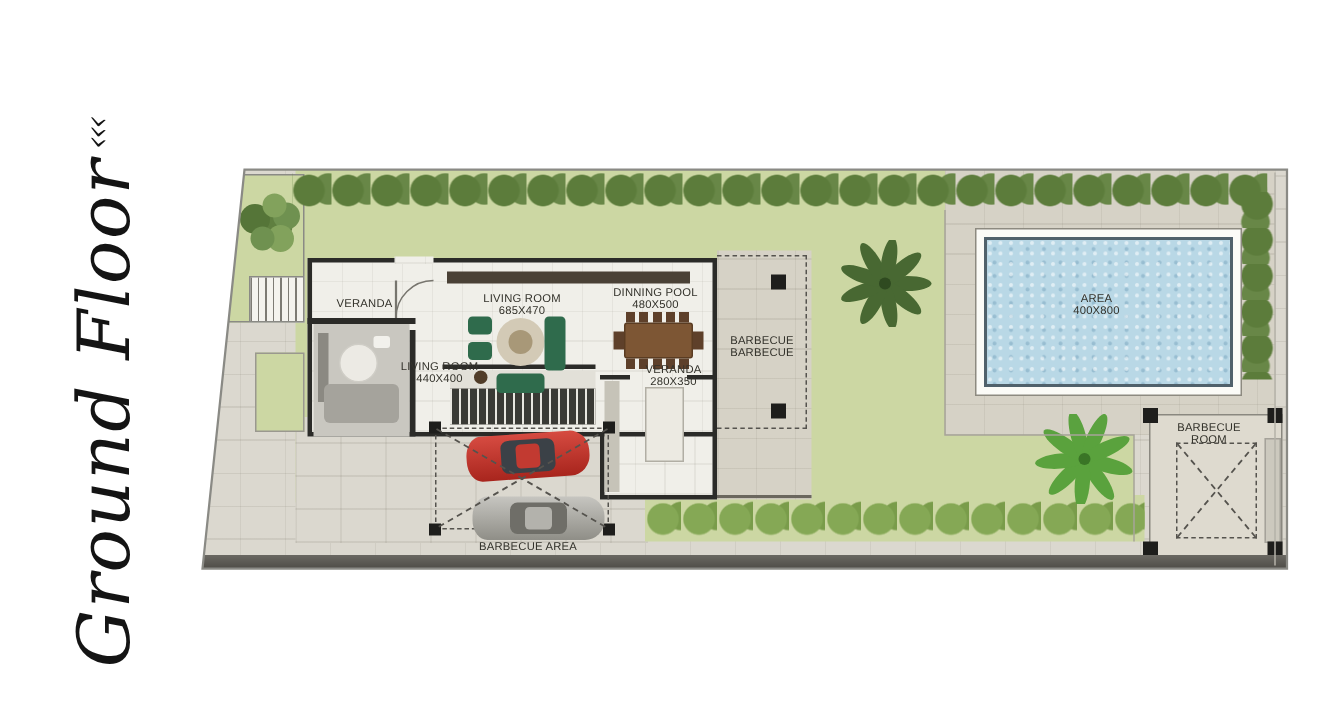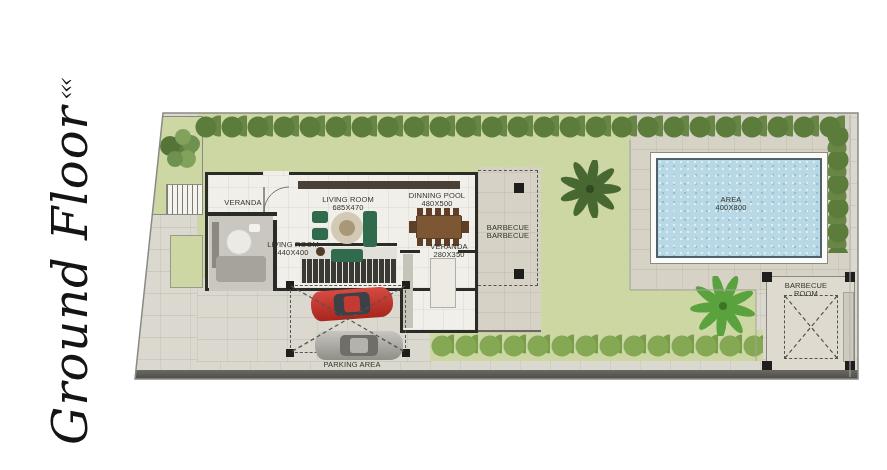--- a/index.html
+++ b/index.html
@@ -288,21 +288,21 @@
       </div>
     <div class="lbl" style="left:731px;top:204px">
         <span>AREA</span>
         <span>400X800</span>
       </div>
     <div class="lbl" style="left:806px;top:290px">
         <span>BARBECUE</span>
         <span>ROOM</span>
       </div>
     <div class="lbl" style="left:352px;top:365px">
-        <span>PARKING AREA</span>
+        <span>BARBECUE AREA</span>
       </div>
   </div>
 
   <svg class="linework" width="887" height="470" viewBox="0 0 887 470">
     <polygon points="163,113 858,113 858,379 135,379" fill="none" stroke="#8a8a85" stroke-width="1.5"></polygon>
     <line x1="850" y1="115" x2="850" y2="377" stroke="#b5b2a8" stroke-width="1"></line>
     <path d="M630,140 L630,290 L756,290 L756,361" fill="none" stroke="#a7a499" stroke-width="1"></path>
     <line x1="478" y1="331" x2="541" y2="331" stroke="#6b675e" stroke-width="2"></line>
     <path d="M291,286 L405,352 M405,286 L291,352" stroke="#55534e" stroke-width="1.2" stroke-dasharray="4 3"></path>
     <path d="M785,296 L837,358 M837,296 L785,358" stroke="#55534e" stroke-width="1.2" stroke-dasharray="4 3"></path>

